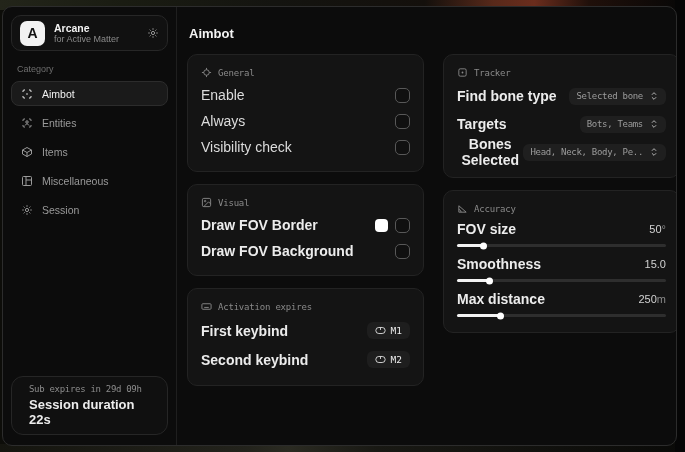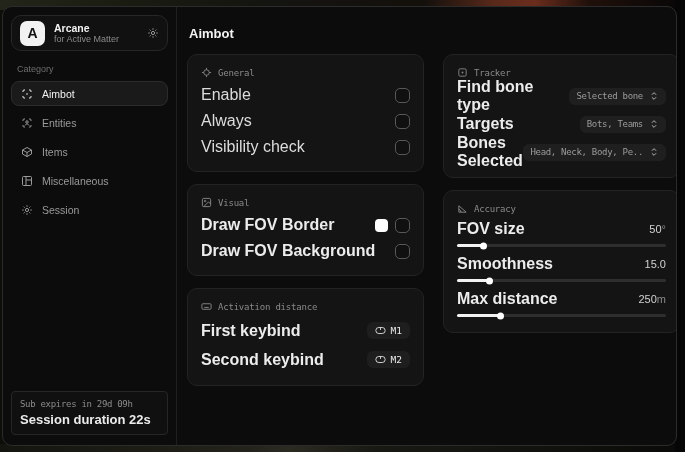--- a/index.html
+++ b/index.html
@@ -49,21 +49,21 @@
   .nav-item {
     display:flex; align-items:center; gap:9px; height:25px; padding:0 9px;
     font-size:10.5px; color:#9a9a9a; border-radius:8px; border:1px solid transparent;
     cursor:pointer;
   }
   .nav-item .nicon { display:flex; color:inherit; }
   .nav-item.selected { background:#1a1a1a; border-color:#2c2c2c; color:#f0f0f0; }
 
   .side-spacer { flex:1; }
 
-  .sub-box { border:1px solid #262626; border-radius:4px; padding:7px 8px; background:#101010; }
+  .sub-box { border:1px solid #262626; border-radius:12px; padding:7px 17px; background:#101010; }
   .sub-line1 { font-family:"DejaVu Sans Mono", monospace; font-size:9px; color:#8c8c8c; letter-spacing:-0.3px; margin-bottom:3px; white-space:nowrap; }
   .sub-line2 { font-size:13px; font-weight:bold; color:#ececec; }
 
   
   .main { flex:1; padding:12px 16px 0 10px; }
   .page-title { font-size:13px; font-weight:bold; color:#f4f4f4; margin:7px 0 13px 2px; }
   .columns { display:flex; gap:19px; }
   .col { display:flex; flex-direction:column; gap:12px; width:237px; }
 
   .card {
@@ -71,21 +71,21 @@
     padding:9px 13px 11px;
   }
   .card-title {
     display:flex; align-items:center; gap:6px;
     font-family:"DejaVu Sans Mono", monospace; font-size:9px; color:#8a8a8a;
     letter-spacing:-0.2px; margin:3px 0 4px;
   }
   .card-title .ticon { display:flex; color:#8a8a8a; }
 
   .row { display:flex; align-items:center; justify-content:space-between; height:26px; }
-  .row-label { font-size:16px; color:#dcdcdc; }
+  .row-label { font-size:14px; color:#dcdcdc;text-align:center; }
   .row-label.strong { font-weight:bold; color:#ececec; }
   .row-right { display:flex; align-items:center; gap:7px; }
 
   .checkbox {
     width:15px; height:15px; border-radius:5px; border:1.5px solid #585858;
     background:#101010; cursor:pointer; flex:none;
   }
   .swatch { width:13px; height:13px; border-radius:4px; cursor:pointer; flex:none; }
 
   .keyrow { height:29px; }
@@ -255,21 +255,21 @@
         </div>
 
         <div class="card">
           <div class="card-title">
             <span class="ticon">
               <svg width="11" height="11" viewBox="0 0 24 24" fill="none" stroke="currentColor" stroke-width="2">
                 <rect x="2" y="6" width="20" height="12" rx="2"></rect>
                   <path d="M6 10h.01M10 10h.01M14 10h.01M18 10h.01M7 14h10"></path>
               </svg>
             </span>
-            <span>Activation distance</span>
+            <span>Activation expires</span>
           </div>
           <div class="row keyrow">
             <span class="row-label strong">First keybind</span>
             <span class="keybadge">
               <span class="kicon">
                 <svg width="11" height="9" viewBox="0 0 20 14" fill="none" stroke="currentColor" stroke-width="1.8">
                   <rect x="1.5" y="1.5" width="17" height="11" rx="5.5"></rect>
                     <path d="M10 1.5v4.5"></path>
                 </svg>
               </span>

